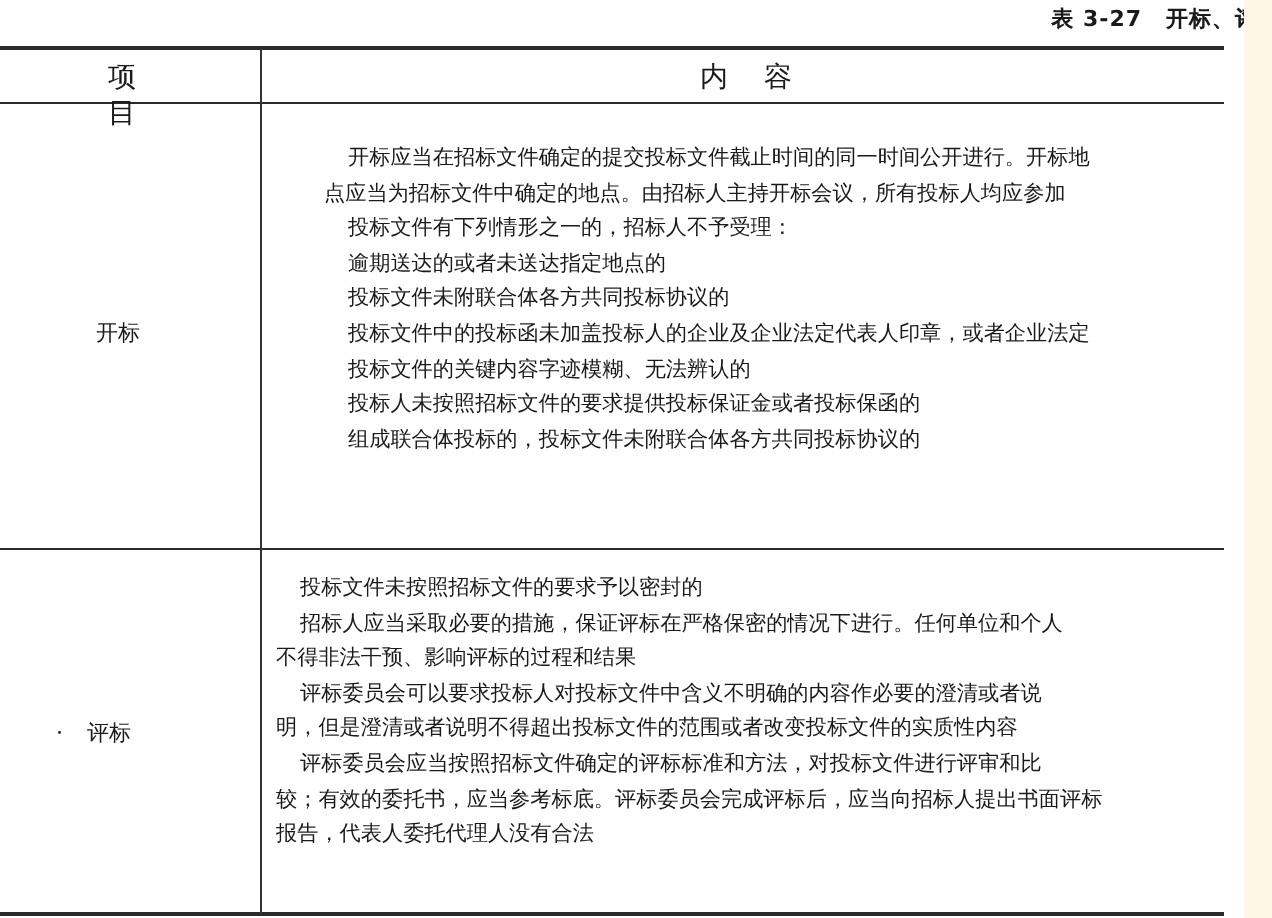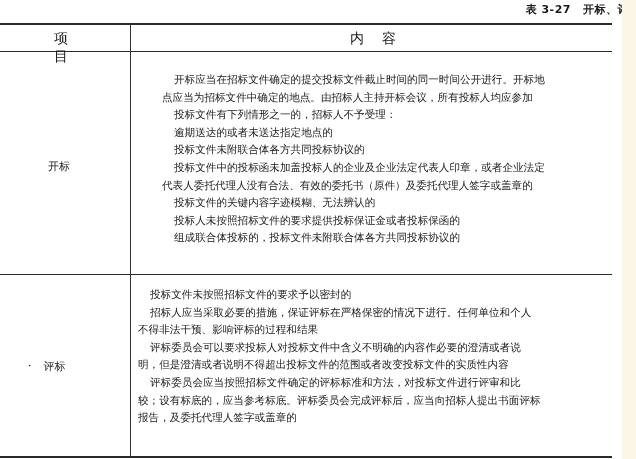--- a/index.html
+++ b/index.html
@@ -64,33 +64,32 @@
   <div class="hdr content">内容</div>
 
   <div class="rowlabel open">开标</div>
   <div class="cell open">
     <p class="ind">开标应当在招标文件确定的提交投标文件截止时间的同一时间公开进行。开标地</p>
     <p>点应当为招标文件中确定的地点。由招标人主持开标会议，所有投标人均应参加</p>
     <p class="ind">投标文件有下列情形之一的，招标人不予受理：</p>
     <p class="ind">逾期送达的或者未送达指定地点的</p>
     <p class="ind">投标文件未附联合体各方共同投标协议的</p>
     <p class="ind">投标文件中的投标函未加盖投标人的企业及企业法定代表人印章，或者企业法定</p>
-    <p>代表人委托代理人没有合法、有效的委托书（原件）及委托代理人签字或盖章的</p>
     <p class="ind">投标文件的关键内容字迹模糊、无法辨认的</p>
     <p class="ind">投标人未按照招标文件的要求提供投标保证金或者投标保函的</p>
     <p class="ind">组成联合体投标的，投标文件未附联合体各方共同投标协议的</p>
   </div>
 
   <div class="rowlabel eval">
     <span class="dot">·</span><span>评标</span>
   </div>
   <div class="cell eval">
     <p class="ind">投标文件未按照招标文件的要求予以密封的</p>
     <p class="ind">招标人应当采取必要的措施，保证评标在严格保密的情况下进行。任何单位和个人</p>
     <p>不得非法干预、影响评标的过程和结果</p>
     <p class="ind">评标委员会可以要求投标人对投标文件中含义不明确的内容作必要的澄清或者说</p>
     <p>明，但是澄清或者说明不得超出投标文件的范围或者改变投标文件的实质性内容</p>
     <p class="ind">评标委员会应当按照招标文件确定的评标标准和方法，对投标文件进行评审和比</p>
-    <p>较；设有标底的，应当参考标底。评标委员会完成评标后，应当向招标人提出书面评标</p>
-    <p>报告，及委托代理人签字或盖章的</p>
+    <p>较；有效的委托书，应当参考标底。评标委员会完成评标后，应当向招标人提出书面评标</p>
+    <p>报告，代表人委托代理人没有合法</p>
   </div>
 </div>
 <div class="edge"></div>
 
 </body></html>

